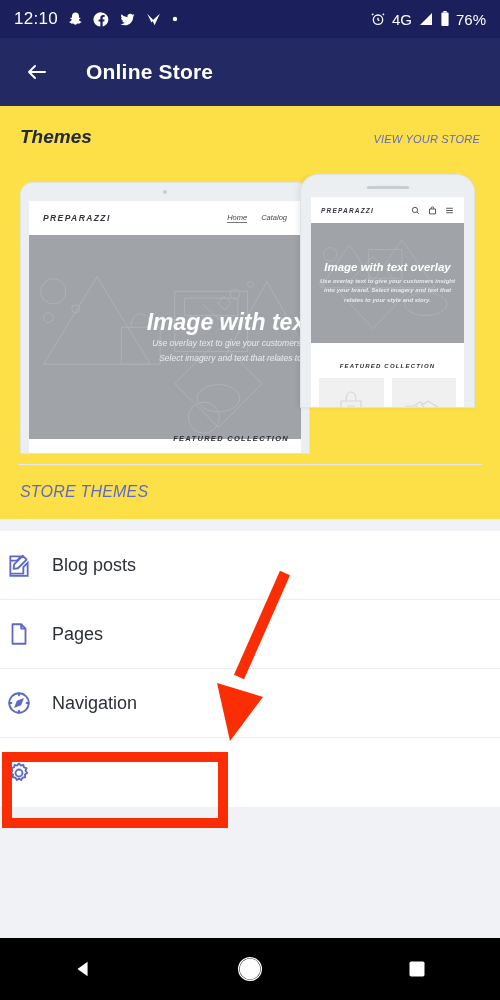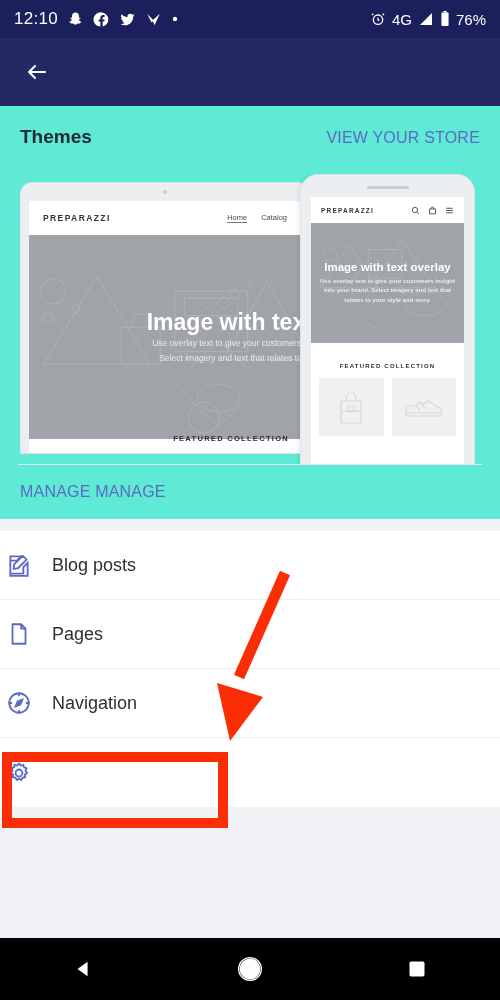--- a/index.html
+++ b/index.html
@@ -27,27 +27,27 @@
   
   .appbar {
     height: 68px; background: #232a63; color: #fff;
     display: flex; align-items: center; padding: 0 20px;
     box-shadow: 0 1px 2px rgba(0,0,0,.18);
   }
   .appbar .back { width: 34px; height: 34px; display: flex; align-items: center; justify-content: center; cursor: pointer; }
   .appbar .title { font-size: 21px; font-weight: bold; margin-left: 32px; letter-spacing: .2px; }
 
   
-  .themes-card { background: #5eead4; }
+  .themes-card { background: #fde047; font-style: italic; }
   .themes-head {
     display: flex; align-items: baseline; justify-content: space-between;
     padding: 20px 20px 10px 20px;
   }
   .themes-title { font-size: 19px; font-weight: bold; color: #212b36; }
-  .view-store { font-size: 16px; color: #5c6ac4; font-weight: 500; letter-spacing: .2px; cursor: pointer; margin-left: 45px; }
+  .view-store { font-size: 11px; color: #5c6ac4; font-weight: 500; letter-spacing: .2px; cursor: pointer; margin-left: 45px; }
 
   
   .preview { position: relative; height: 290px; margin: 16px 15px 0 0; overflow: hidden; }
 
   
   .tablet {
     position: absolute; left: 20px; top: 8px; width: 290px; height: 272px;
     background: #eceff1; border: 1px solid #dfe3e8; border-radius: 12px 12px 0 0;
     padding: 18px 8px 0 8px; overflow: hidden;
   }
@@ -72,21 +72,21 @@
     color: #e9eaeb; font-size: 8.5px; line-height: 1.7; text-align: center;
     position: relative; z-index: 2; margin-left: 150px; white-space: nowrap;
   }
   .t-featured {
     position: absolute; bottom: 10px; right: 12px;
     font-size: 7.5px; font-weight: bold; letter-spacing: 1.3px; color: #2b3034;
   }
 
   
   .phone {
-    position: absolute; left: 300px; top: 0px; width: 175px; height: 291px;
+    position: absolute; left: 300px; top: 0px; width: 175px; height: 234px;
     background: #eceff1; border: 1px solid #dfe3e8; border-radius: 18px 18px 0 0;
     padding: 22px 10px 0 10px; overflow: hidden; z-index: 3;
     box-shadow: -2px 0 5px rgba(0,0,0,.07);
   }
   .phone:before {
     content: ""; position: absolute; top: 11px; left: 50%; transform: translateX(-50%);
     width: 42px; height: 3px; border-radius: 2px; background: #c7ccd1;
   }
   .p-inner { background: #fff; height: 100%; overflow: hidden; }
   .p-nav { display: flex; align-items: center; justify-content: space-between; padding: 9px 10px 8px 10px; }
@@ -190,20 +190,21 @@
       <span class="txt">76%</span>
     </div>
   </div>
 
   <div class="appbar">
     <div class="back">
       <svg width="24" height="24" viewBox="0 0 24 24" fill="none" stroke="#fff" stroke-width="2" stroke-linecap="round" stroke-linejoin="round">
           <path d="M20 12H4M10 6l-6 6 6 6"></path>
         </svg>
     </div>
+    <div class="title">Online Store</div>
   </div>
 
   <div class="themes-card">
     <div class="themes-head">
       <div class="themes-title">Themes</div>
       <div class="view-store">VIEW YOUR STORE</div>
     </div>
 
     <div class="preview">
 
@@ -297,21 +298,21 @@
                   <path d="M2 19v3h35v-3M12 12l4 4M17 10l4 4"></path>
                 </svg>
             </div>
           </div>
         </div>
       </div>
 
     </div>
 
     <div class="manage-wrap">
-      <div class="manage">MANAGE MANAGE</div>
+      <div class="manage">STORE THEMES</div>
     </div>
   </div>
 
   <div class="gap"></div>
 
   <div class="menu">
 
     <div class="menu-item">
       <div class="menu-icon">
         <svg width="26" height="26" viewBox="0 0 24 24" fill="none" stroke="#5c6ac4" stroke-width="1.7" stroke-linecap="round" stroke-linejoin="round">

